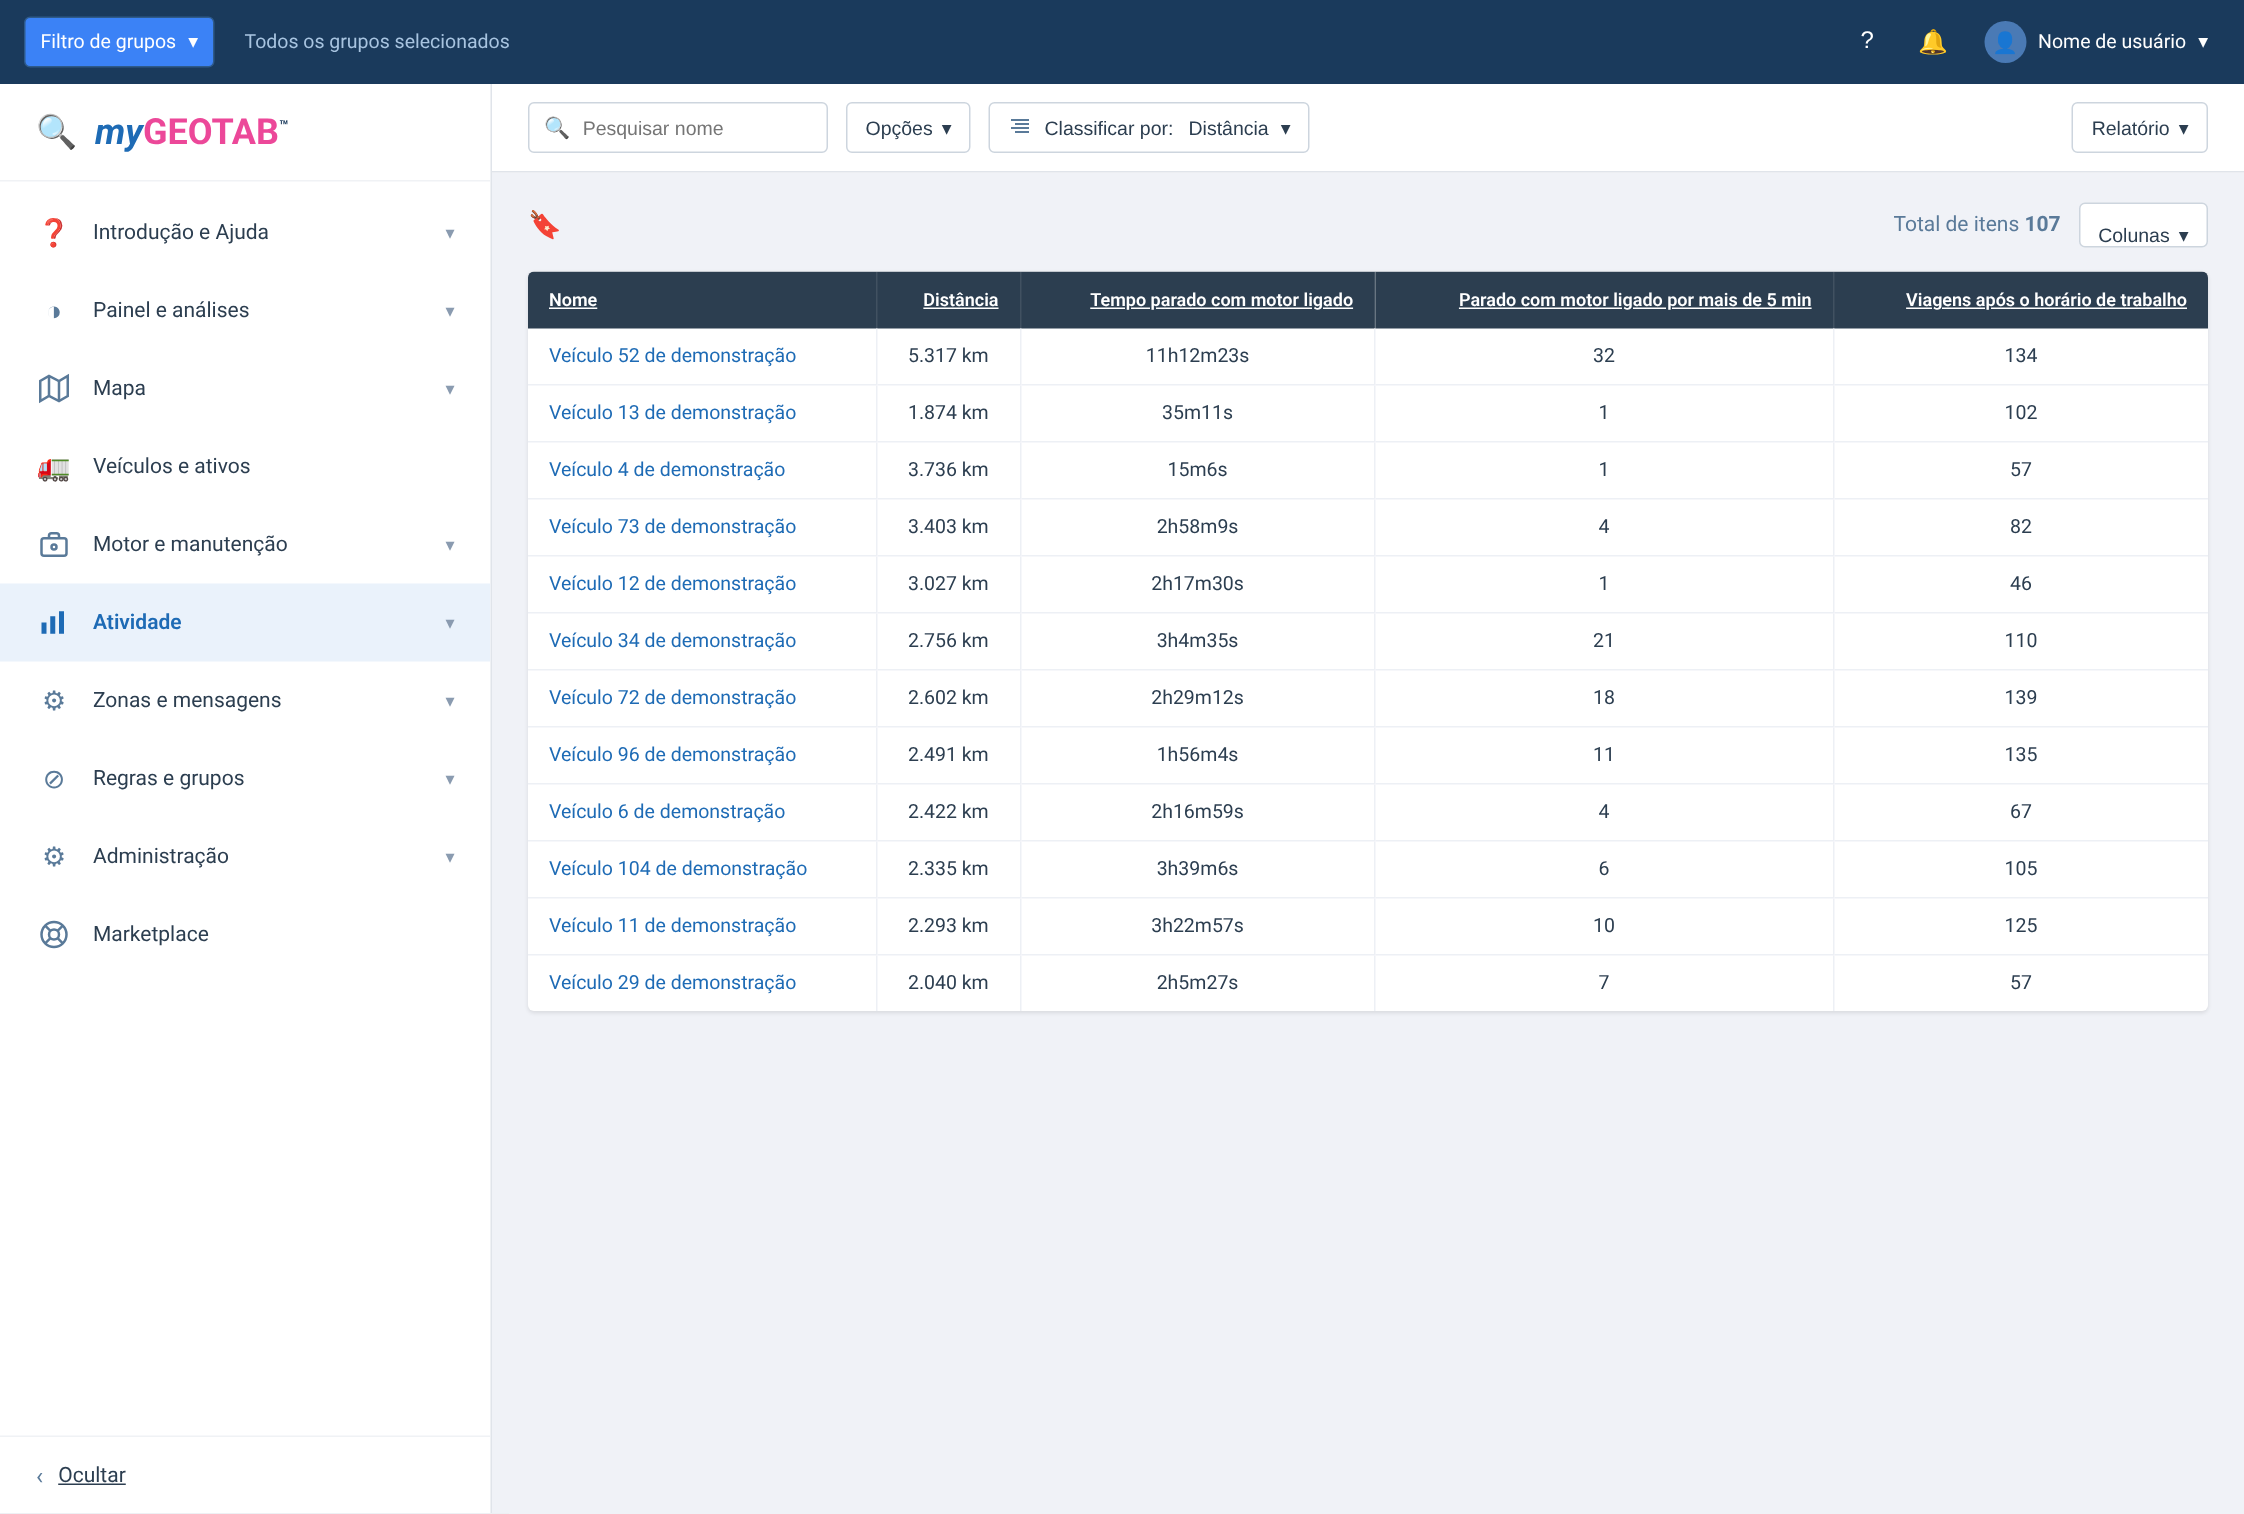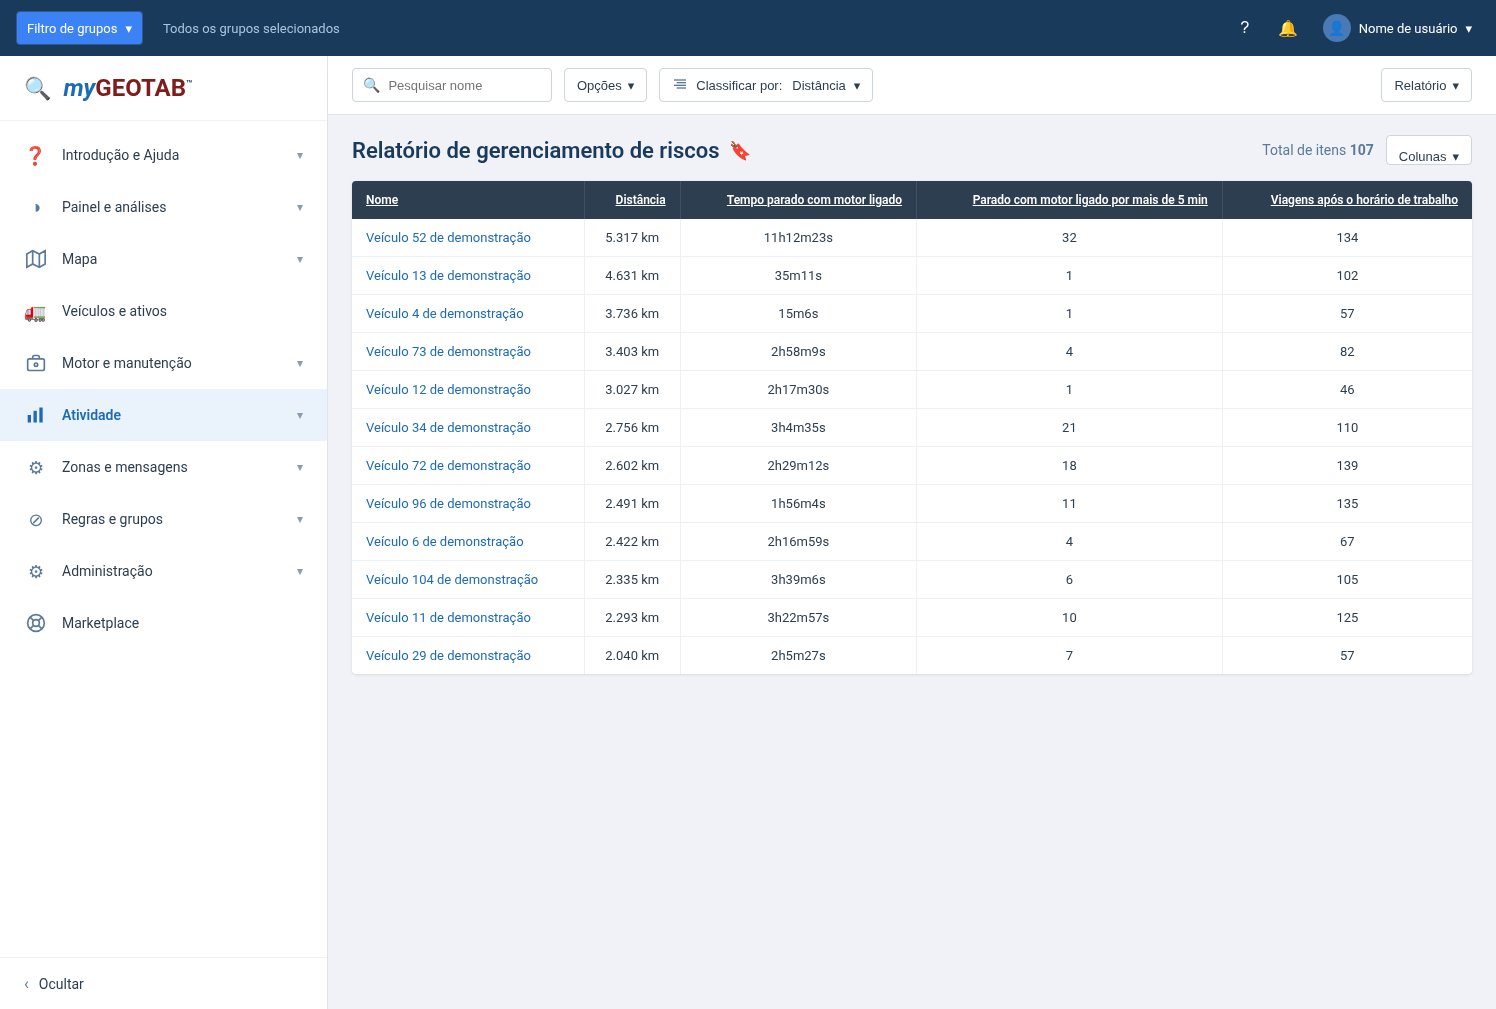--- a/index.html
+++ b/index.html
@@ -106,21 +106,21 @@
     .logo-search-icon {
       color: #1e6bb5;
       font-size: 22px;
     }
     .logo-text {
       font-size: 24px;
       font-weight: 700;
       color: #1a3a5c;
     }
     .logo-text span.my { color: #1e6bb5; font-style: italic; }
-    .logo-text span.geotab { color: #7f1d1d; margin-top: 39px; }
+    .logo-text span.geotab { color: #ec4899; margin-top: 39px; }
     .logo-text span.tm { font-size: 10px; vertical-align: super; color: #1a3a5c; }
 
     .sidebar-nav {
       flex: 1;
       overflow-y: auto;
       padding: 8px 0;
     }
     .nav-item {
       display: flex;
       align-items: center;
@@ -161,20 +161,21 @@
       padding: 16px 24px;
       border-top: 1px solid #f0f2f5;
       display: flex;
       align-items: center;
       gap: 10px;
       cursor: pointer;
     }
     .sidebar-footer-label {
       font-size: 14px;
       color: #2c3e50;
+      text-decoration: underline;
     }
     .collapse-icon {
       font-size: 16px;
       color: #5a7a99;
     }
 
     
     .content {
       flex: 1;
       display: flex;
@@ -490,21 +491,20 @@
       <button class="toolbar-btn">
         <span>Relatório</span>
         <span class="chevron-down"></span>
       </button>
     </div>
 
     <div class="report-area">
 
       <div class="report-header">
         <div class="report-title">
-          <span>Relatório de gerenciamento de riscos</span>
           <span class="bookmark-icon">🔖</span>
         </div>
         <div class="report-meta">
           <span class="total-label">
             <span>Total de itens</span> <strong>107</strong>
           </span>
           <button class="columns-btn">
             <span>Colunas</span>
             <span class="chevron-down"></span>
           </button>
@@ -524,21 +524,21 @@
         <tbody id="table-body">
         <tr>
     <td class="name">Veículo 52 de demonstração</td>
     <td class="right">5.317 km</td>
     <td class="right">11h12m23s</td>
     <td class="right">32</td>
     <td class="right">134</td>
   </tr>
             <tr>
     <td class="name">Veículo 13 de demonstração</td>
-    <td class="right">4.631 km</td>
+    <td class="right">1.874 km</td>
     <td class="right">35m11s</td>
     <td class="right">1</td>
     <td class="right">102</td>
   </tr>
             <tr>
     <td class="name">Veículo 4 de demonstração</td>
     <td class="right">3.736 km</td>
     <td class="right">15m6s</td>
     <td class="right">1</td>
     <td class="right">57</td>

